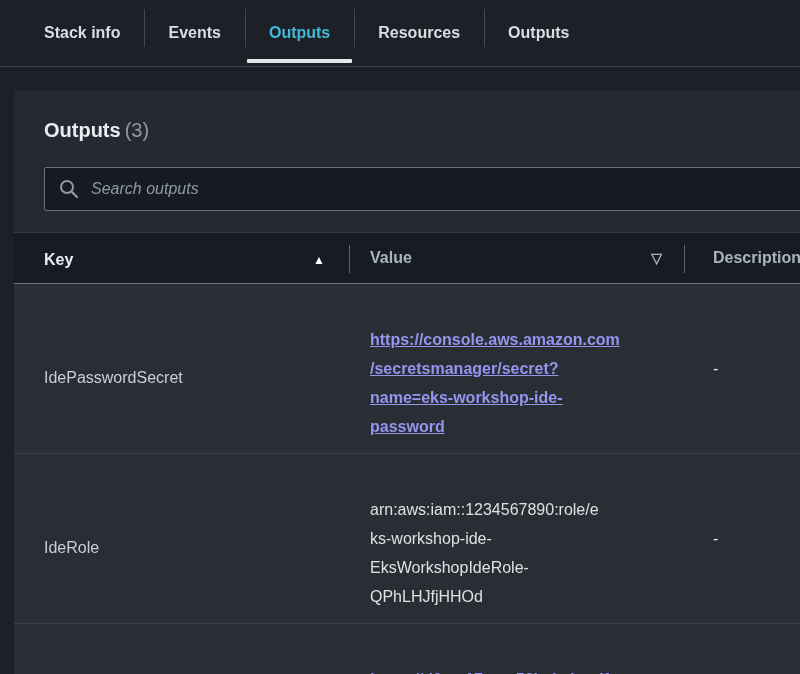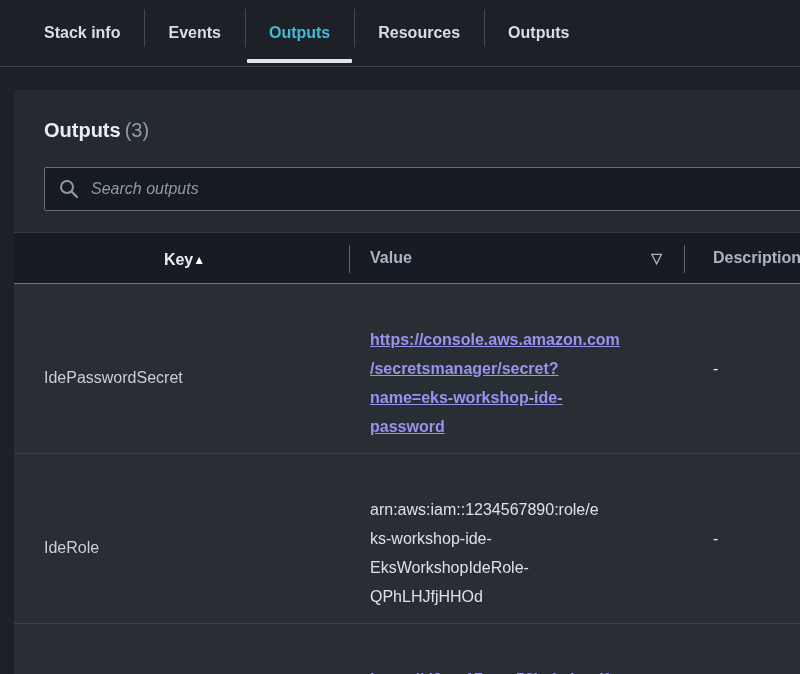--- a/index.html
+++ b/index.html
@@ -111,21 +111,21 @@
   .th {
     display: flex;
     align-items: center;
     justify-content: space-between;
     font-size: 16px;
     font-weight: 700;
     color: #a9b4c0;
     position: relative;
     cursor: pointer;
   }
-  .th-key  { width: 335px; padding: 4px 24px 0 30px; color: #eaeef3; justify-content: center; }
+  .th-key  { width: 335px; padding: 4px 24px 0 30px; color: #eaeef3; }
   .th-value{ width: 335px; padding: 0 22px 0 21px; gap: 24px; }
   .th-desc { flex: 1; padding-left: 29px; justify-content: flex-start; }
   .th-value::before, .th-desc::before {
     content: "";
     position: absolute;
     left: 0; top: 12px;
     width: 1px; height: 28px;
     background: #5d6670;
   }
   .sort-glyph { font-size: 12px; line-height: 1; }

